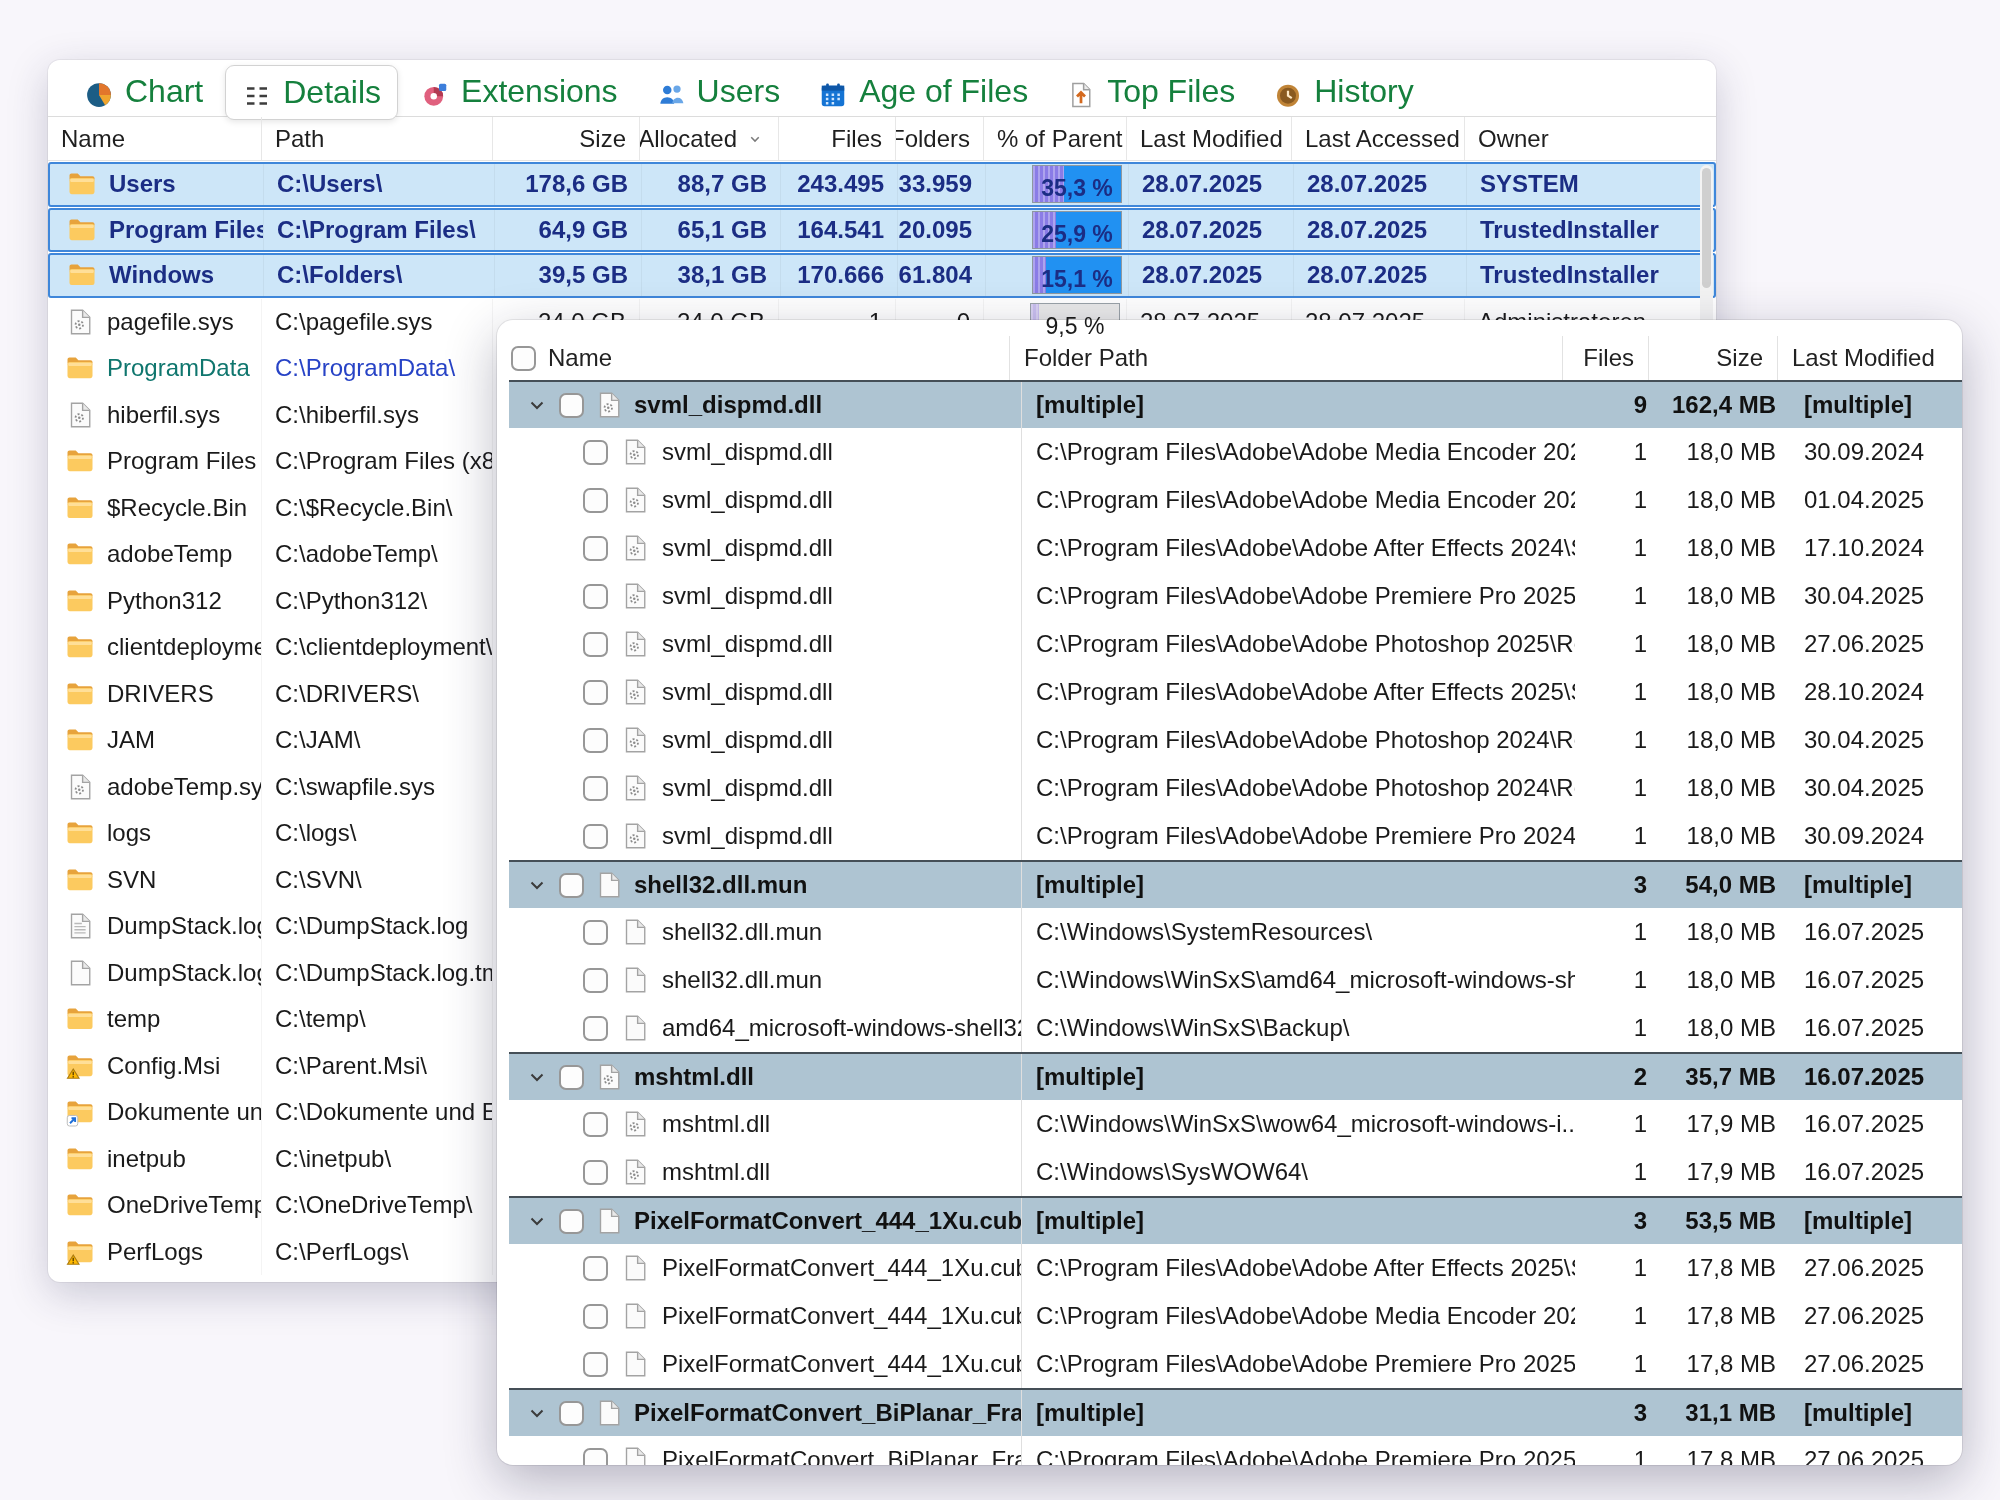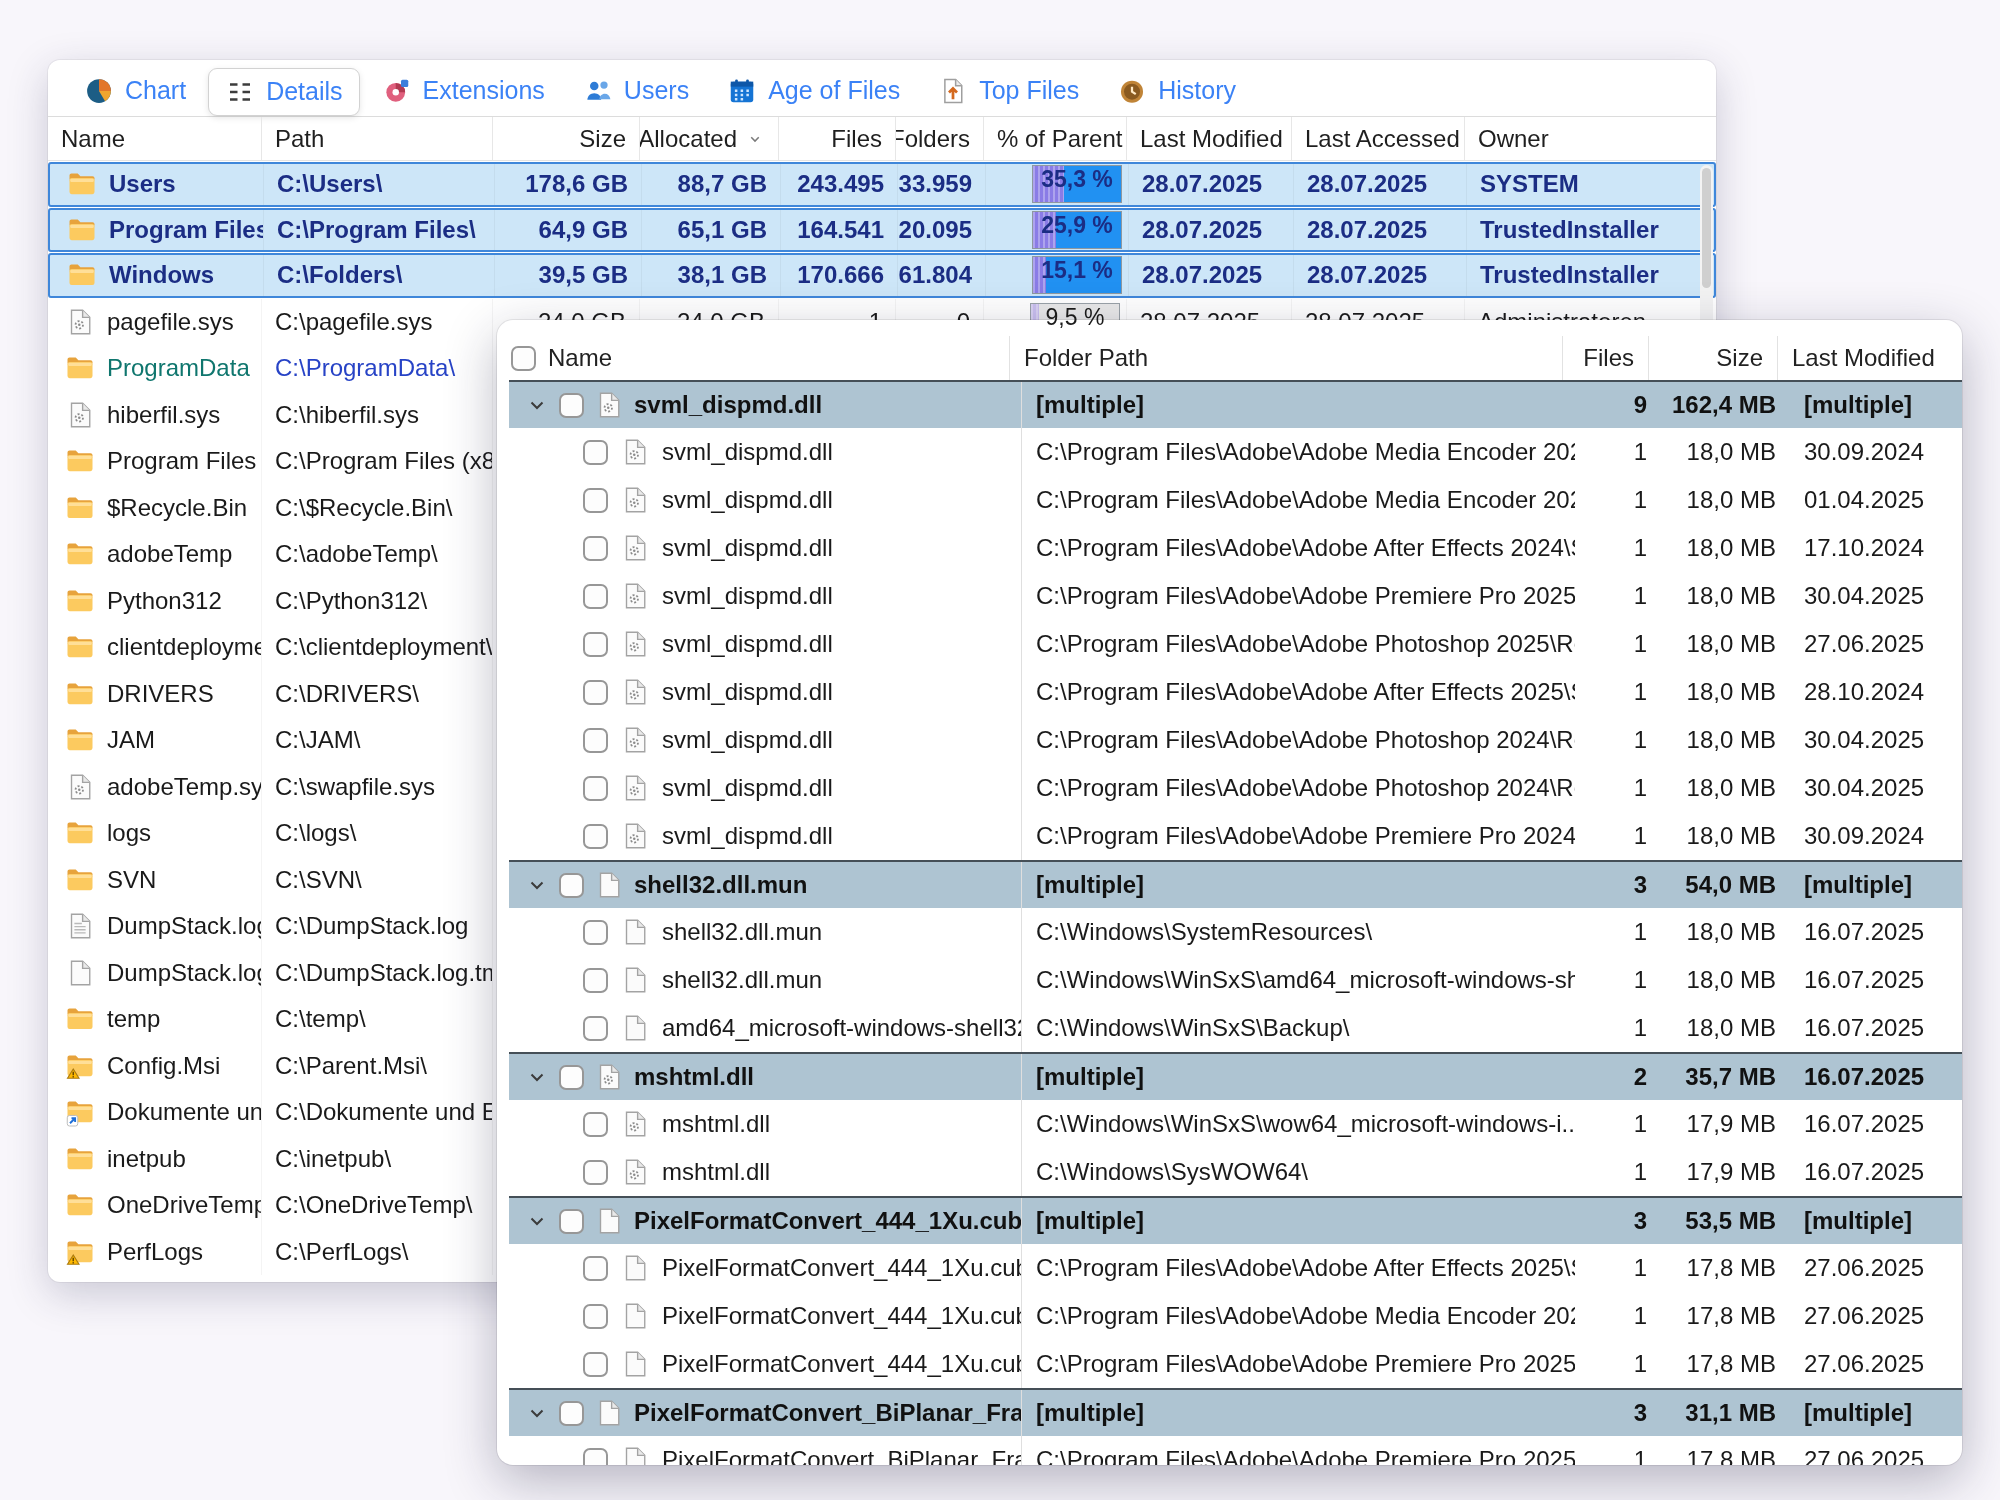--- a/index.html
+++ b/index.html
@@ -3,21 +3,21 @@
 <meta charset="utf-8">
 <style>
   html,body{margin:0;padding:0;background:#f8f6fb;}
   #canvas{position:relative;width:2000px;height:1500px;background:#f8f6fb;overflow:hidden;
           font-family:"Liberation Sans",sans-serif;color:#1a1a1a;}
   
   .back-window{position:absolute;left:48px;top:60px;width:1668px;height:1222px;background:#fff;
     border-radius:12px;box-shadow:0 12px 40px rgba(40,40,80,.22),0 0 0 1px rgba(0,0,0,.05);overflow:hidden;}
   .tabbar{height:57px;display:flex;align-items:center;gap:6px;padding:6px 0 0 20px;
     border-bottom:1px solid #dcdcdc;box-sizing:border-box;}
-  .tab{display:flex;align-items:flex-start;gap:11px;padding:8px 16px;font-size:25px;color:#3b82f6;
+  .tab{display:flex;align-items:flex-end;gap:11px;padding:8px 16px;font-size:32px;color:#15803d;
     border-radius:9px;white-space:nowrap;}
   .tab.selected{background:#fff;border:1px solid #d2d2d2;box-shadow:0 2px 6px rgba(0,0,0,.10);margin-bottom:-2px;}
   .tic{width:30px;height:30px;flex:none;}
   .bhead{display:grid;grid-template-columns:214px 231px 147px 139px 117px 88px 143px 165px 173px 1fr;
     height:44px;font-size:24px;color:#1f1f1f;border-bottom:1px solid #e4e4e4;box-sizing:border-box;}
   .bh{display:flex;align-items:center;padding:0 13px;border-right:1px solid #e7e7e7;overflow:hidden;
     white-space:nowrap;gap:8px;}
   .bh.num{justify-content:flex-end;}
   .sort{width:20px;height:20px;flex:none;}
   #back-rows{position:absolute;left:0;top:101px;right:0;bottom:0;overflow:hidden;}
@@ -25,21 +25,21 @@
     height:46.5px;font-size:24px;box-sizing:border-box;}
   .row.sel{background:#cde6f8;border:2px solid #3f87da;border-radius:3px;height:44.5px;margin:1px 0;
     font-weight:bold;color:#1b2d84;}
   .cell{display:flex;align-items:center;padding:0 13px;overflow:hidden;white-space:nowrap;
     border-right:1px solid rgba(0,0,0,.045);height:100%;box-sizing:border-box;}
   .cell.num{justify-content:flex-end;}
   .c-name{gap:12px;padding-left:17px;}
   .ic{width:30px;height:30px;flex:none;}
   .c-pct{padding:4px 6px;}
   .bar{position:relative;flex:1;height:36px;border:1px solid #9aa2a8;background:#e9e9e9;
-    display:flex;align-items:flex-start;justify-content:center;overflow:hidden;margin-left:40px;}
+    display:flex;align-items:flex-end;justify-content:center;overflow:hidden;margin-left:40px;}
   .bar .fill{position:absolute;left:0;top:0;bottom:0;background-color:#cabfef;
     background-image:repeating-linear-gradient(90deg,rgba(255,255,255,.3) 0 2px,rgba(0,0,0,0) 2px 5px);}
   .bar .bl{position:relative;z-index:1;font-size:23px;}
   .bar.bsel{background:#2191f2;border-color:#8e98a0;}
   .bar.bsel .fill{background-color:#8a7ce6;}
   .v-scroll{position:absolute;right:3px;top:105px;width:13px;bottom:8px;background:#f3f3f3;border-radius:7px;}
   .v-thumb{position:absolute;left:2px;right:2px;top:3px;height:120px;background:#cfcfcf;border-radius:5px;}
   
   .front-window{position:absolute;left:497px;top:320px;width:1465px;height:1145px;background:#fff;
     border-radius:16px;box-shadow:0 16px 52px rgba(25,25,60,.30),0 0 0 1px rgba(0,0,0,.08);overflow:hidden;}

